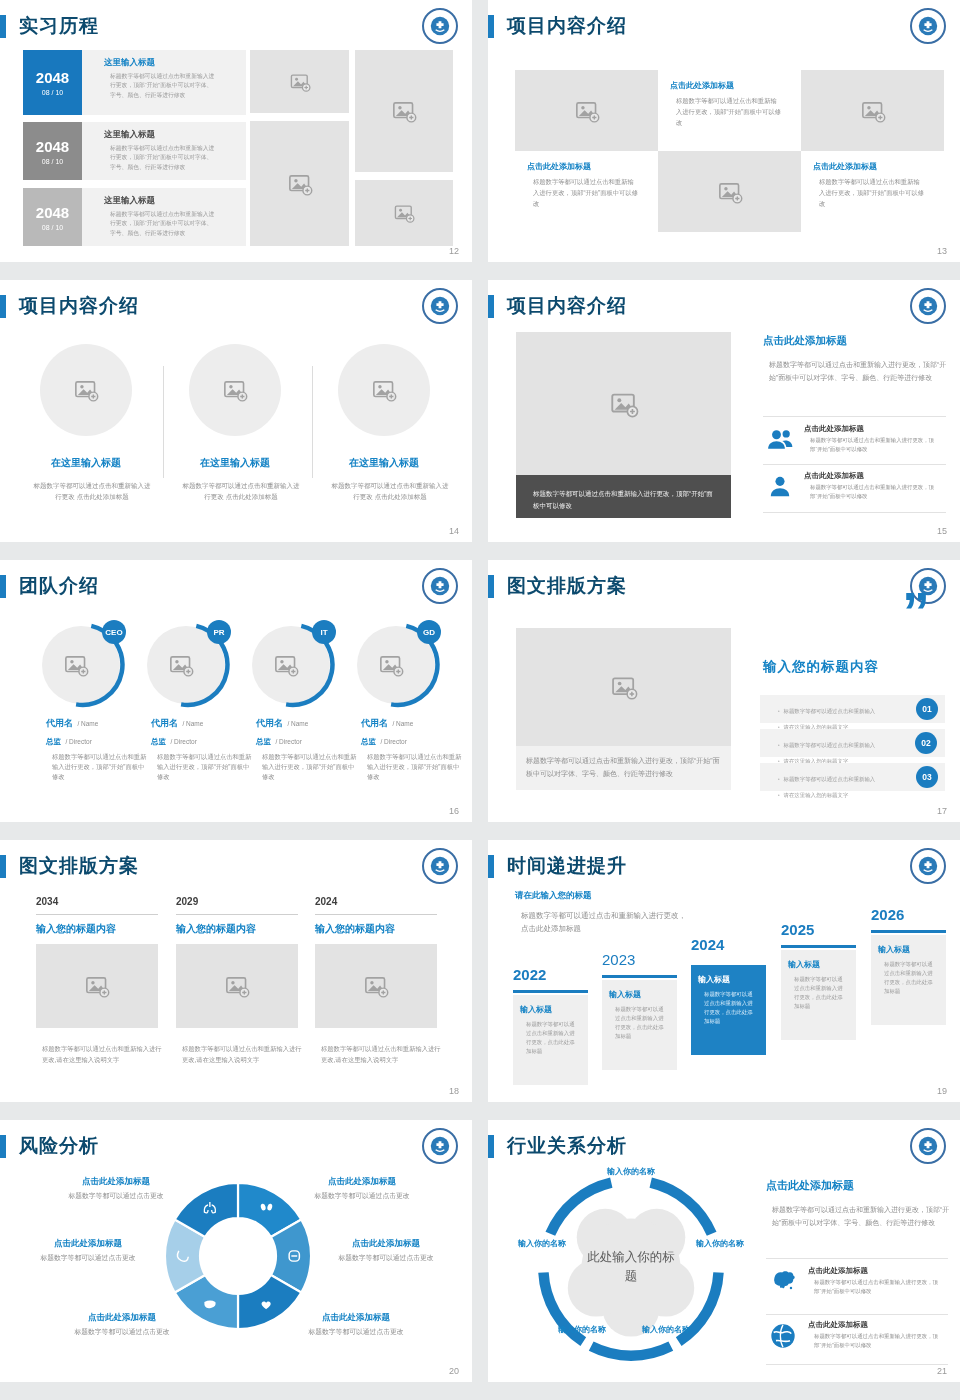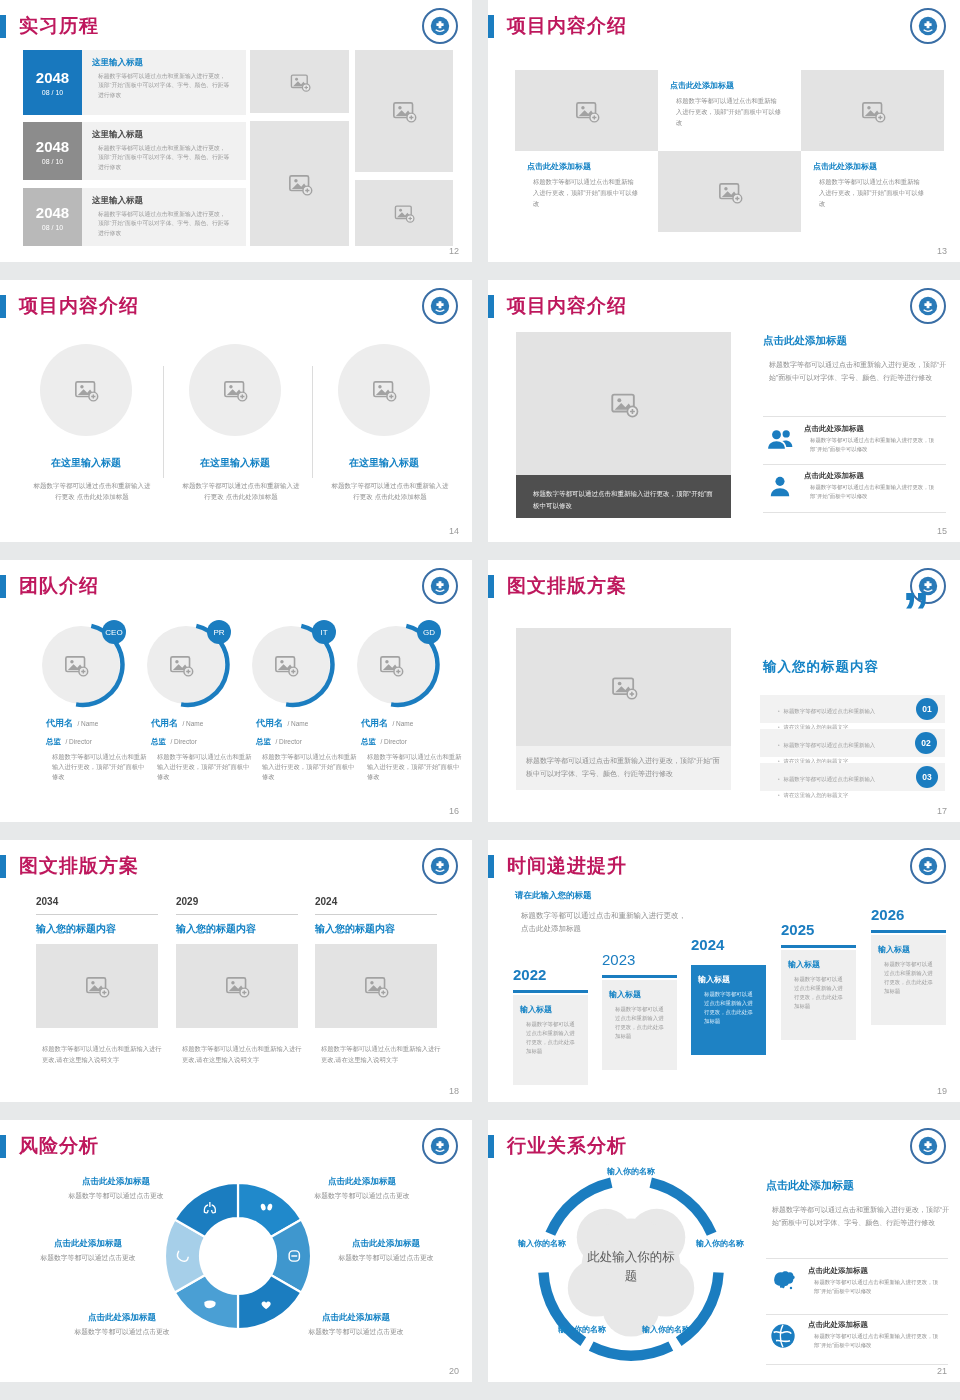--- a/index.html
+++ b/index.html
@@ -3,47 +3,47 @@
 <meta charset="utf-8">
 <style>
   html,body{margin:0;padding:0}
   body{font-family:"Liberation Sans","DejaVu Sans",sans-serif;background:#e7e9ea}
   .board{position:relative;width:960px;height:1400px;background:#e7e9ea;display:grid;
          grid-template-columns:472px 472px;grid-auto-rows:262px;column-gap:16px;row-gap:18px}
   .slide{position:relative;background:#fff;overflow:hidden}
   .abs{position:absolute}
   .hd{position:absolute;left:0;top:13px;display:flex;align-items:center}
   .hd .bar{width:6px;height:23px;background:#1b7dc0;margin-right:13px}
-  .hd .t{margin:0;font-size:19px;font-weight:bold;color:#be185d;letter-spacing:1px}
+  .hd .t{margin:0;font-size:19px;font-weight:bold;color:#0c4a6e;letter-spacing:1px}
   .logo{position:absolute;top:8px;right:14px;width:36px;height:36px;border-radius:50%;
         border:2px solid #3a6ea5;background:#fff;display:flex;align-items:center;justify-content:center;box-sizing:border-box}
   .pg{position:absolute;right:13px;bottom:6px;font-size:9px;color:#9a9a9a}
   .bt{color:#1583c5;font-weight:bold}
   .dt{color:#3f3f3f;font-weight:bold}
   .gy{color:#8f8f8f}
   .ctr{text-align:center}
   .ph{background:#e3e3e3;display:flex;align-items:center;justify-content:center}
   .phc{border-radius:50%;background:#ededed}
   .pic{width:26px;height:26px;color:#a2a2a2}
   .hr{position:absolute;height:1px;background:#e2e2e2}
   .vr{position:absolute;width:1px;background:#dcdcdc}
   p{margin:6px}
   
   .tl-date{position:absolute;left:0;top:0;width:59px;height:100%;color:#fff;display:flex;flex-direction:column;align-items:center;justify-content:center}
   .r0{background:#1878be}.r1{background:#8c8c8c}.r2{background:#b9b9b9}
   .num{font-size:15px;font-weight:bold}.num2{font-size:7px;margin-top:3px}
-  .tl-tx{position:absolute;left:59px;right:0;top:0;bottom:0;background:#f1f1f1;padding:7px 10px;box-sizing:border-box}
+  .tl-tx{position:absolute;left:59px;right:0;top:0;bottom:0;background:#f1f1f1;padding:7px 22px;box-sizing:border-box}
   .tl-tx .bd{margin-top:3px;font-size:5.8px;line-height:1.6;color:#9a9a9a}
   .dkt{color:#4a4a4a}
   
   .cell13{box-sizing:border-box;padding:10px 12px;background:#fff}
   .cell13 .bd{margin-top:4px;font-size:6.3px;line-height:1.75;color:#8f8f8f}
   
   .badge{position:absolute;width:24px;height:24px;border-radius:50%;background:#1b7dc0;color:#fff;
-         font-size:8px;font-weight:normal;display:flex;align-items:center;justify-content:center}
+         font-size:8px;font-weight:bold;display:flex;align-items:center;justify-content:center}
   
   .row17{position:absolute;background:#f2f2f2;box-sizing:border-box;padding:5px 44px 5px 12px}
   .row17 p{font-size:5.4px;color:#9a9a9a;line-height:1.85}
   .row17 p::before{content:"•";margin-right:4px;font-size:4.5px;color:#b0b0b0}
   .ncirc{position:absolute;width:22px;height:22px;border-radius:50%;background:#1b7dc0;color:#fff;
          font-size:8.5px;font-weight:bold;display:flex;align-items:center;justify-content:center}
   
   .ybar{position:absolute;height:2.5px;background:#1b7dc0}
   .stepbox{position:absolute;background:#efefef;box-sizing:border-box;padding:9px 7px}
   .stepbox .bd{margin-top:5px;font-size:5.4px;line-height:1.65;color:#9a9a9a}

